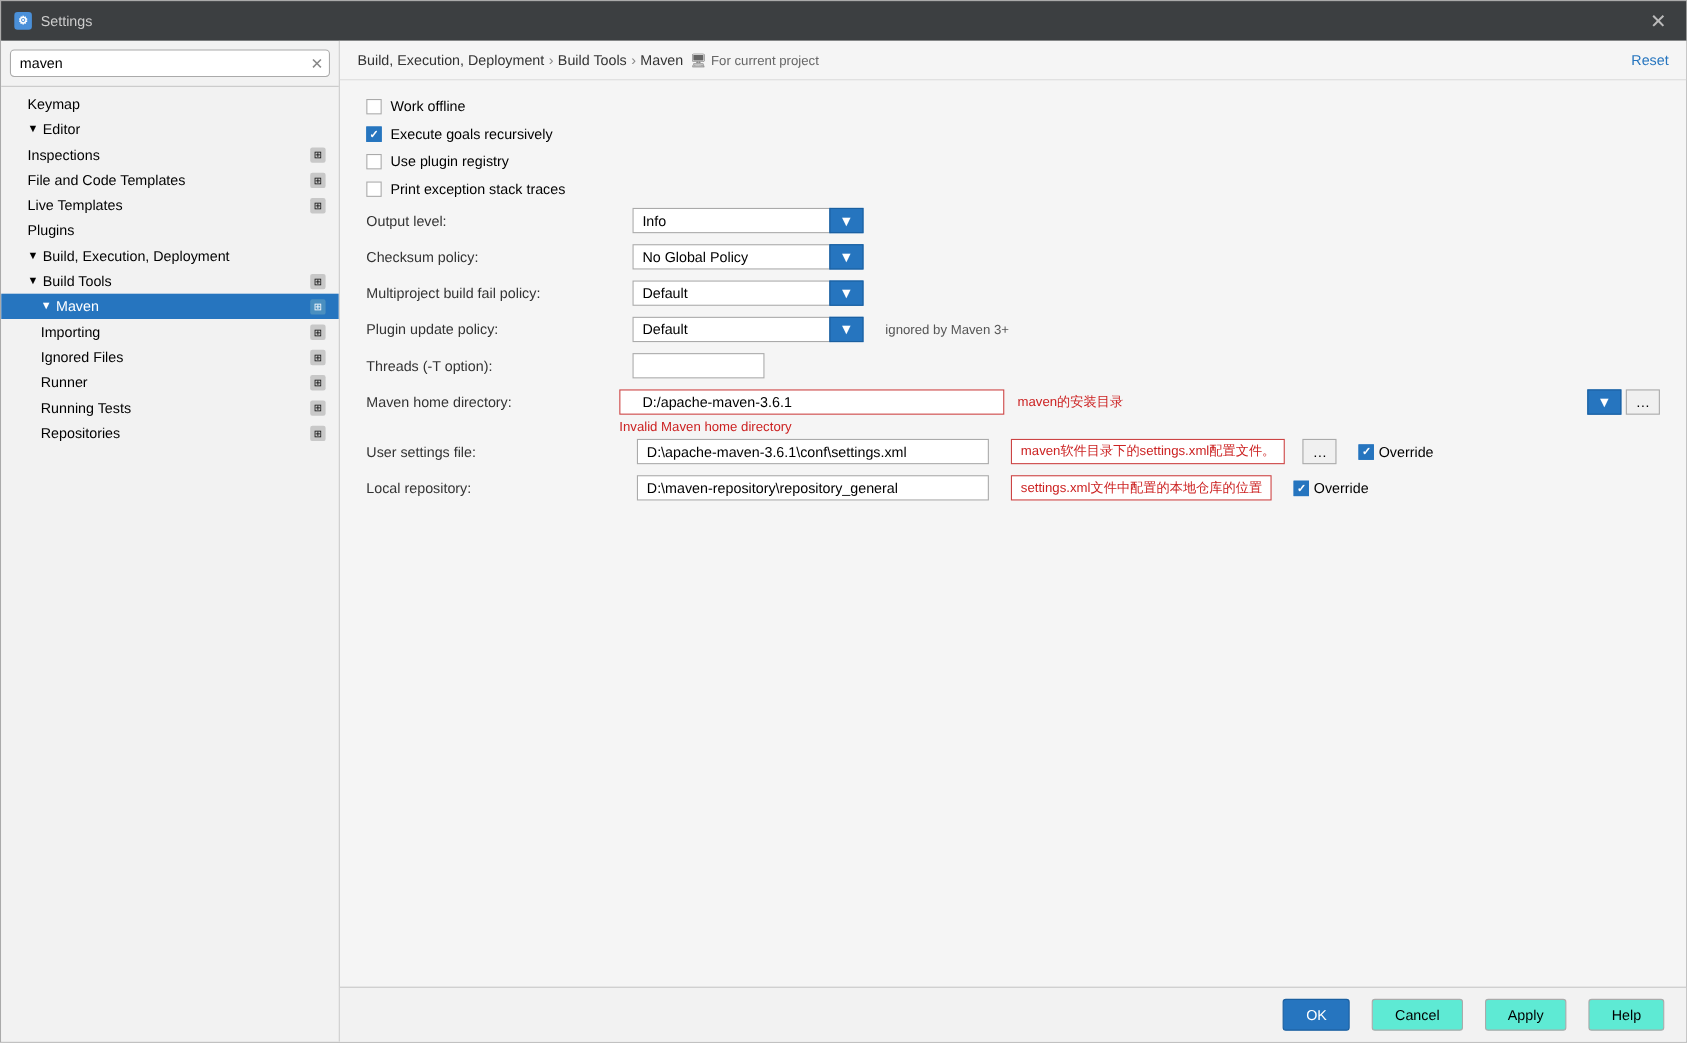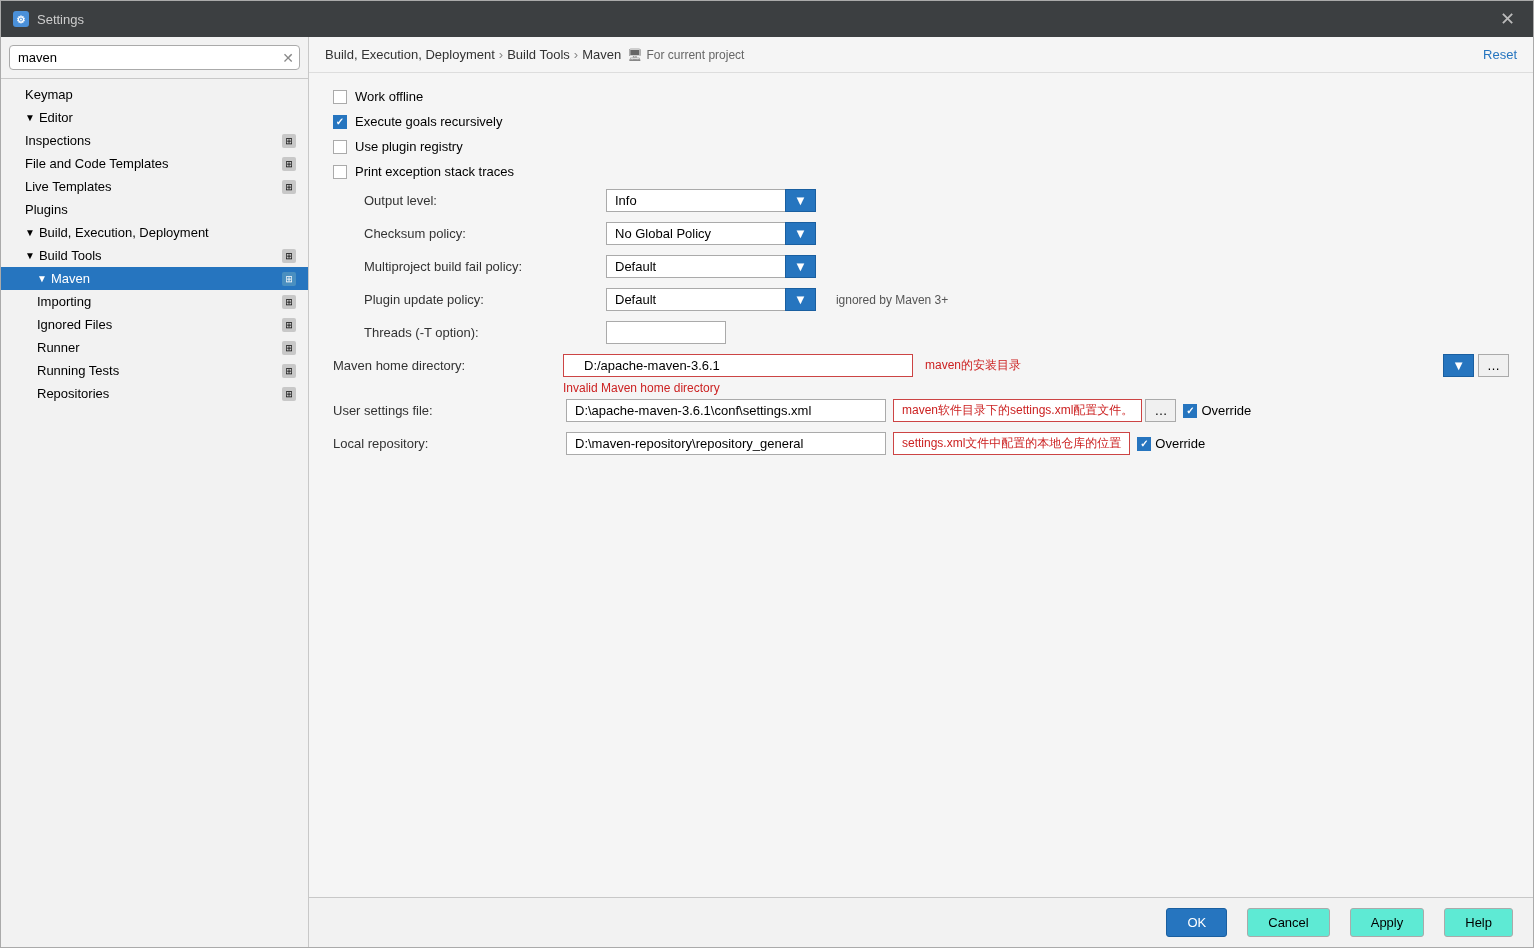--- a/index.html
+++ b/index.html
@@ -198,21 +198,20 @@
       color: white;
       font-size: 10px;
       font-weight: bold;
     }
     .checkbox-label { cursor: pointer; }
     .form-row {
       display: flex;
       align-items: center;
       margin-bottom: 10px;
       gap: 12px;
-      margin-left: 31px;
     }
     .form-label {
       width: 230px;
       text-align: left;
       color: #333;
       flex-shrink: 0;
     }
     .dropdown {
       appearance: none;
       border: 1px solid #aaa;
@@ -287,21 +286,21 @@
       font-size: 13px;
     }
     .invalid-msg {
       color: #cc2222;
       font-size: 12px;
       margin-top: 2px;
     }
     .file-field-row {
       display: flex;
       align-items: center;
-      gap: 3px;
+      gap: 16px;
       margin-bottom: 10px;
     }
     .file-label {
       width: 230px;
       flex-shrink: 0;
       color: #333;
     }
     .file-input {
       width: 320px;
       border: 1px solid #aaa;

